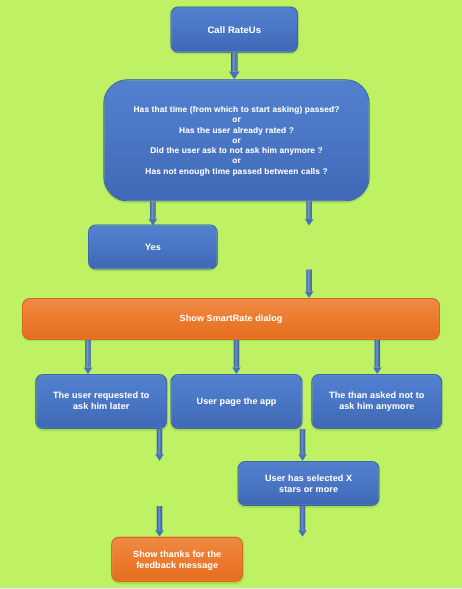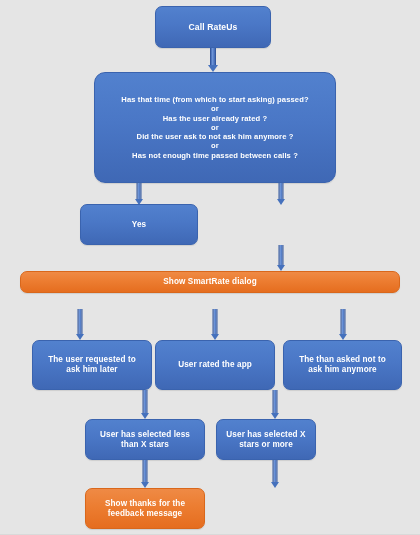--- a/index.html
+++ b/index.html
@@ -8,21 +8,21 @@
     padding: 0;
     background: #ffffff;
   }
   body {
     font-family: "Liberation Sans", sans-serif;
   }
   #flow-canvas {
     position: relative;
     width: 420px;
     height: 535px;
-    background: #e5e5e5;
+    background: #bef264;
     overflow: hidden;
     box-sizing: border-box;
     border-bottom: 1px solid #d9d9d9;
   }
   .node {
     position: absolute;
     box-sizing: border-box;
     display: flex;
     align-items: center;
     justify-content: center;
@@ -94,21 +94,21 @@
 
   <div class="node blue fs-13" style="left:155px; top:6px; width:116px; height:42px;">
     <span class="node-text">Call RateUs</span>
   </div>
 
   <div class="arrow" style="left:206px; top:48px; width:14px; height:24px;">
     <span class="shaft" style="width:6px; height:17px;"></span>
     <span class="head"></span>
   </div>
 
-  <div class="node blue fs-11" style="left:94px; top:72px; width:242px; height:111px; border-radius:11px;">
+  <div class="node blue fs-11" style="left:94px; top:72px; width:242px; height:111px; border-radius:22px;">
     <span class="node-text">Has that time (from which to start asking) passed?
 or
 Has the user already rated ?
 or
 Did the user ask to not ask him anymore ?
 or
 Has not enough time passed between calls ?</span>
   </div>
 
   <div class="arrow thin" style="left:133px; top:183px; width:12px; height:22px;">
@@ -124,21 +124,21 @@
   <div class="node blue fs-12" style="left:80px; top:204px; width:118px; height:41px;">
     <span class="node-text">Yes</span>
   </div>
 
 
   <div class="arrow thin" style="left:275px; top:245px; width:12px; height:26px;">
     <span class="shaft" style="width:5px; height:20px;"></span>
     <span class="head"></span>
   </div>
 
-  <div class="node orange fs-12" style="left:20px; top:271px; width:380px; height:22px;">
+  <div class="node orange fs-12" style="left:20px; top:271px; width:380px; height:38px;">
     <span class="node-text">Show SmartRate dialog</span>
   </div>
 
   <div class="arrow thin" style="left:74px; top:309px; width:12px; height:31px;">
     <span class="shaft" style="width:5px; height:25px;"></span>
     <span class="head"></span>
   </div>
 
   <div class="arrow thin" style="left:209px; top:309px; width:12px; height:31px;">
     <span class="shaft" style="width:5px; height:25px;"></span>
@@ -149,57 +149,53 @@
     <span class="shaft" style="width:5px; height:25px;"></span>
     <span class="head"></span>
   </div>
 
   <div class="node blue fs-12" style="left:32px; top:340px; width:120px; height:50px;">
     <span class="node-text">The user requested to
 ask him later</span>
   </div>
 
   <div class="node blue fs-12" style="left:155px; top:340px; width:120px; height:50px;">
-    <span class="node-text">User rated the app</span>
+    <span class="node-text">User page the app</span>
   </div>
 
   <div class="node blue fs-12" style="left:283px; top:340px; width:119px; height:50px;">
     <span class="node-text">The than asked not to
 ask him anymore</span>
   </div>
 
   <div class="arrow thin" style="left:139px; top:390px; width:12px; height:29px;">
     <span class="shaft" style="width:5px; height:23px;"></span>
     <span class="head"></span>
   </div>
 
   <div class="arrow thin" style="left:269px; top:390px; width:12px; height:29px;">
     <span class="shaft" style="width:5px; height:23px;"></span>
     <span class="head"></span>
   </div>
 
-  <div class="node blue fs-12" style="left:85px; top:419px; width:120px; height:41px;">
-    <span class="node-text">User has selected less
-than X stars</span>
-  </div>
-
-  <div class="node blue fs-12" style="left:216px; top:419px; width:100px; height:41px;justify-content:center;">
+
+  <div class="node blue fs-12" style="left:216px; top:419px; width:129px; height:41px;justify-content:center;">
     <span class="node-text">User has selected X
 stars or more</span>
   </div>
 
   <div class="arrow thin" style="left:139px; top:460px; width:12px; height:28px;">
     <span class="shaft" style="width:5px; height:22px;"></span>
     <span class="head"></span>
   </div>
 
   <div class="arrow thin" style="left:269px; top:460px; width:12px; height:28px;">
     <span class="shaft" style="width:5px; height:22px;"></span>
     <span class="head"></span>
   </div>
 
-  <div class="node orange fs-12" style="left:85px; top:488px; width:120px; height:41px;">
+  <div class="node orange fs-12" style="left:101px; top:488px; width:120px; height:41px;">
     <span class="node-text">Show thanks for the
 feedback message</span>
   </div>
 
 
 </div>
 
 </body></html>

